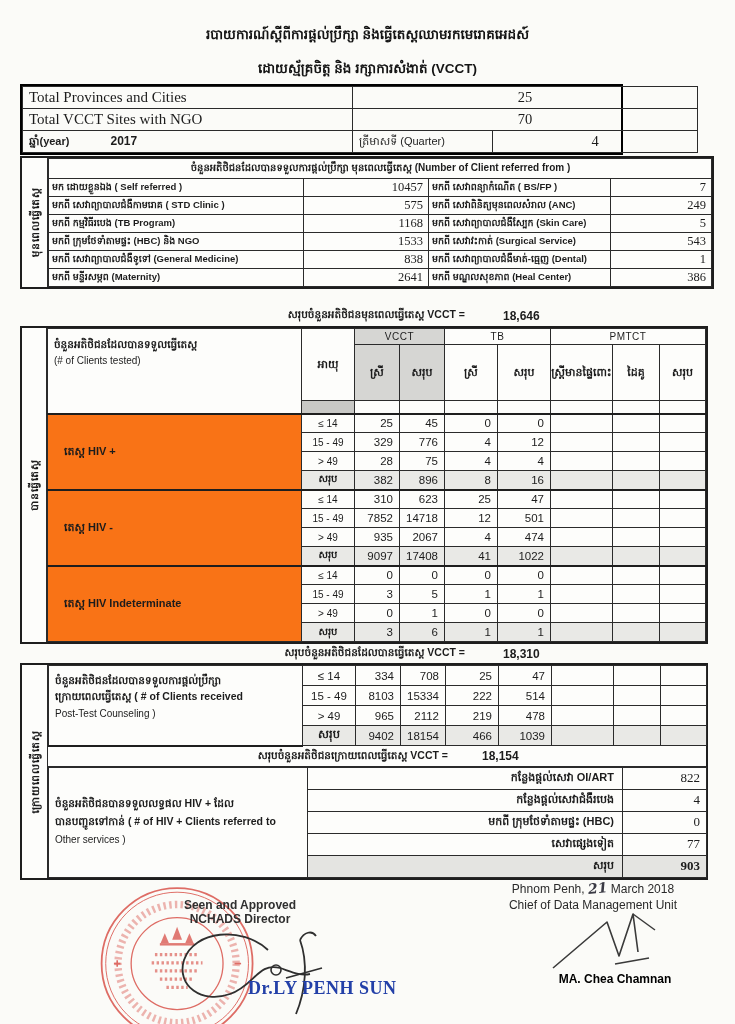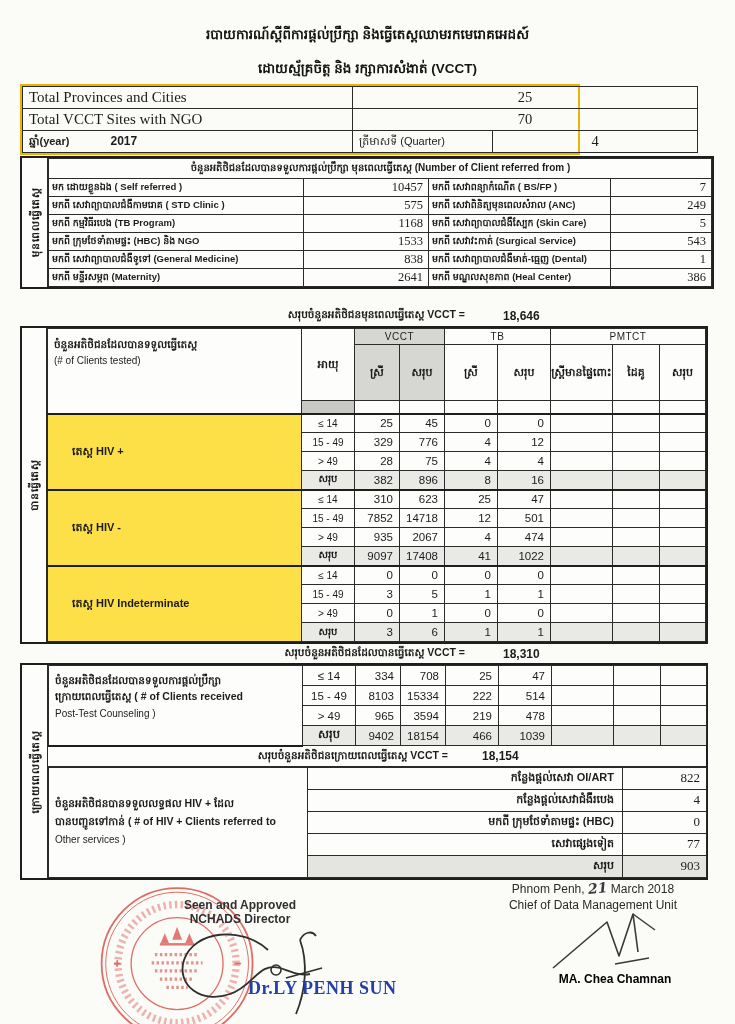--- a/index.html
+++ b/index.html
@@ -9,21 +9,21 @@
 
   .km { font-weight:bold; }
   .title { position:absolute; width:735px; text-align:center; font-size:13.5px; font-weight:bold; color:#141414; }
   #title1 { top:26px; }
   #title2 { top:60px; }
 
   table { border-collapse:collapse; table-layout:fixed; }
   td, th { border:1px solid #2b2b2b; overflow:hidden; white-space:nowrap; }
 
   
-  .t1-wrap { position:absolute; top:84px; left:20px; width:560px; border:2px solid #eab308; }
+  .t1-wrap { position:absolute; top:84px; left:20px; width:603px; border:2px solid #000000; }
   .t1 { width:100%; }
   .t1 td { height:22px; font-family:"Liberation Serif", serif; font-size:15px; padding:0 6px; }
   .t1 .lbl { text-align:left; }
   .t1 .val { text-align:center; font-size:14.5px; }
   .t1 .kmcell { font-size:11px; font-family:"Liberation Sans",sans-serif; }
 
   
   .group { position:absolute; left:20px; display:flex; border:2px solid #1e1e1e; background:#fdfdfb; }
   .strip { display:flex; align-items:center; justify-content:center; border-right:1.5px solid #2b2b2b; }
   .strip span { writing-mode:vertical-rl; transform:rotate(180deg); font-size:10.5px; font-weight:bold; letter-spacing:1px; white-space:nowrap; }
@@ -47,21 +47,21 @@
   .t3 { width:658px; }
   .t3 td { font-size:10px; text-align:center; }
   .t3 .grp { height:16px; font-size:10px; font-weight:normal; letter-spacing:.5px; }
   .t3 .sub { height:56px; font-size:11px; font-weight:bold; white-space:normal; line-height:1.3; }
   .t3 .shade { background:#d6d6d3; }
   .t3 .spacer td { height:13px; }
   .t3 .spacer .agecell { background:#c8c8c5; }
   .t3 .biglabel { text-align:left; vertical-align:top; padding:8px 6px; white-space:normal; line-height:1.5; font-size:10.5px; }
   .t3 .biglabel .en { font-weight:normal; font-size:10px; }
   .t3 tbody td { height:19px; }
-  .t3 .sec-label { text-align:left; padding-left:24px; font-size:11px; font-weight:bold; background:#fde047; }
+  .t3 .sec-label { text-align:left; padding-left:16px; font-size:11px; font-weight:bold; background:#f97316; }
   .t3 .age { font-size:10px; }
   .t3 .num { font-size:11.5px; text-align:right; padding-right:6px; }
   .t3 tr.sum-row td { background:#e9e9e6; }
   .t3 tr.sum-row .age { font-weight:bold; }
   .t3 tr.secline td { border-top:2px solid #1e1e1e; }
 
   
   #post-group { top:663px; width:688px; flex-direction:row; }
   #post-group .strip { width:28px; }
   .post-right { width:658px; display:flex; flex-direction:column; }
@@ -412,21 +412,21 @@
           <td class="num">15334</td>
           <td class="num">222</td>
           <td class="num">514</td>
           <td></td>
               <td></td>
               <td></td>
         </tr>
         <tr>
           <td class="age">&gt; 49</td>
           <td class="num">965</td>
-          <td class="num">3594</td>
+          <td class="num">2112</td>
           <td class="num">219</td>
           <td class="num">478</td>
           <td></td>
               <td></td>
               <td></td>
         </tr>
         <tr class="sum-row">
           <td class="age km">សរុប</td>
           <td class="num">9402</td>
           <td class="num">18154</td>
@@ -467,21 +467,21 @@
         <tr>
           <td class="mid">មកពី ក្រុមថែទាំតាមផ្ទះ (HBC)</td>
           <td class="num">0</td>
         </tr>
         <tr>
           <td class="mid">សេវាផ្សេងទៀត</td>
           <td class="num">77</td>
         </tr>
         <tr class="sum-row">
           <td class="mid">សរុប</td>
-          <td class="num" style="font-weight:normal;">903</td>
+          <td class="num" style="font-weight:bold;">903</td>
         </tr>
       </tbody>
         </table>
     </div>
   </div>
 
   <div class="footer-right">
     <div class="date-line">
       <span>Phnom Penh,</span>
       <span class="hand">21</span>

